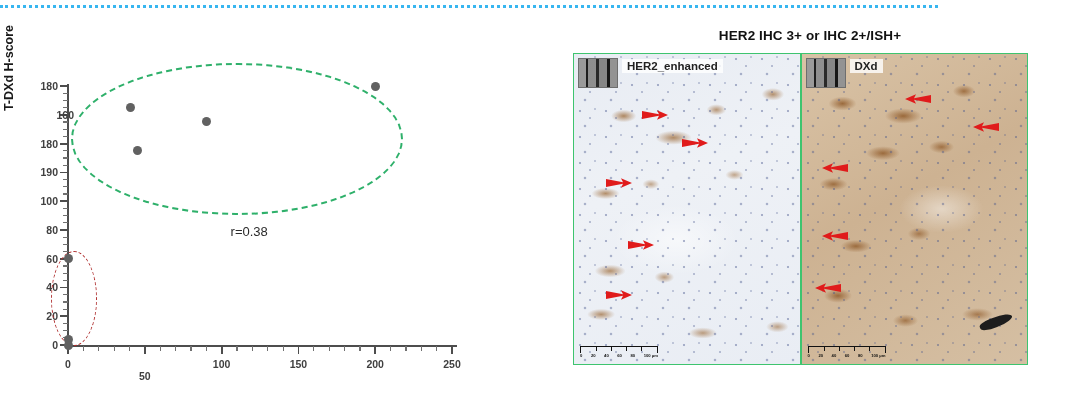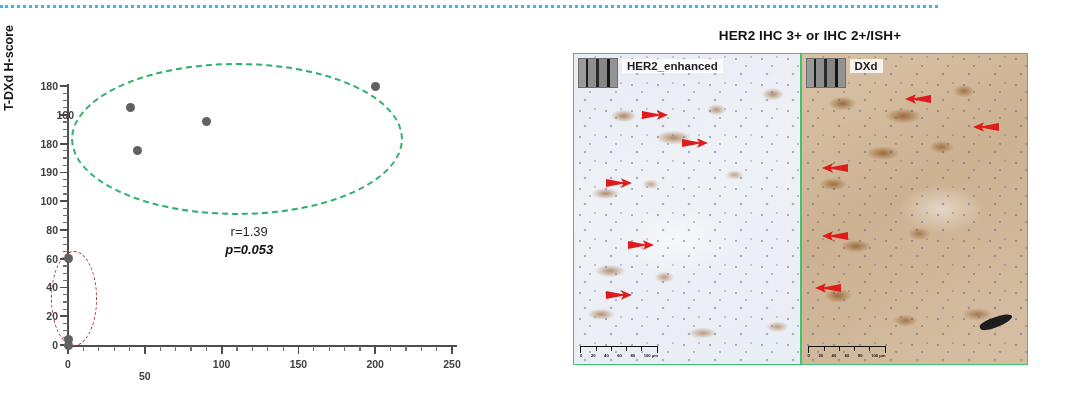--- a/index.html
+++ b/index.html
@@ -345,22 +345,21 @@
     <div id="points-layer">
         <div class="datapoint" title="0, 60" style="left: 68px; top: 240.667px; background: rgb(97, 97, 97);"></div>
         <div class="datapoint" title="0, 4" style="left: 68px; top: 321.244px; background: rgb(97, 97, 97);"></div>
         <div class="datapoint" title="0, 0" style="left: 68px; top: 327px; background: rgb(97, 97, 97);"></div>
         <div class="datapoint" title="41, 165" style="left: 130.976px; top: 89.5833px; background: rgb(97, 97, 97);"></div>
         <div class="datapoint" title="45, 135" style="left: 137.12px; top: 132.75px; background: rgb(97, 97, 97);"></div>
         <div class="datapoint" title="90, 155" style="left: 206.24px; top: 103.972px; background: rgb(97, 97, 97);"></div>
         <div class="datapoint" title="200, 180" style="left: 375.2px; top: 68px; background: rgb(97, 97, 97);"></div>
       </div>
 
-    <div id="annot-r" style="left: 179.248px; top: 205.767px;">r=1.39</div>
-    <div id="annot-p" style="left: 179.248px; top: 224.472px;">p=0.053</div>
+    <div id="annot-r" style="left: 179.248px; top: 205.767px;">r=0.38</div>
   </div>
 
 </div>
 
 <div id="ihc-panel">
   <div id="ihc-title">HER2 IHC 3+ or IHC 2+/ISH+</div>
 
   <div id="ihc-images">
 
     <div class="ihc-img left">

